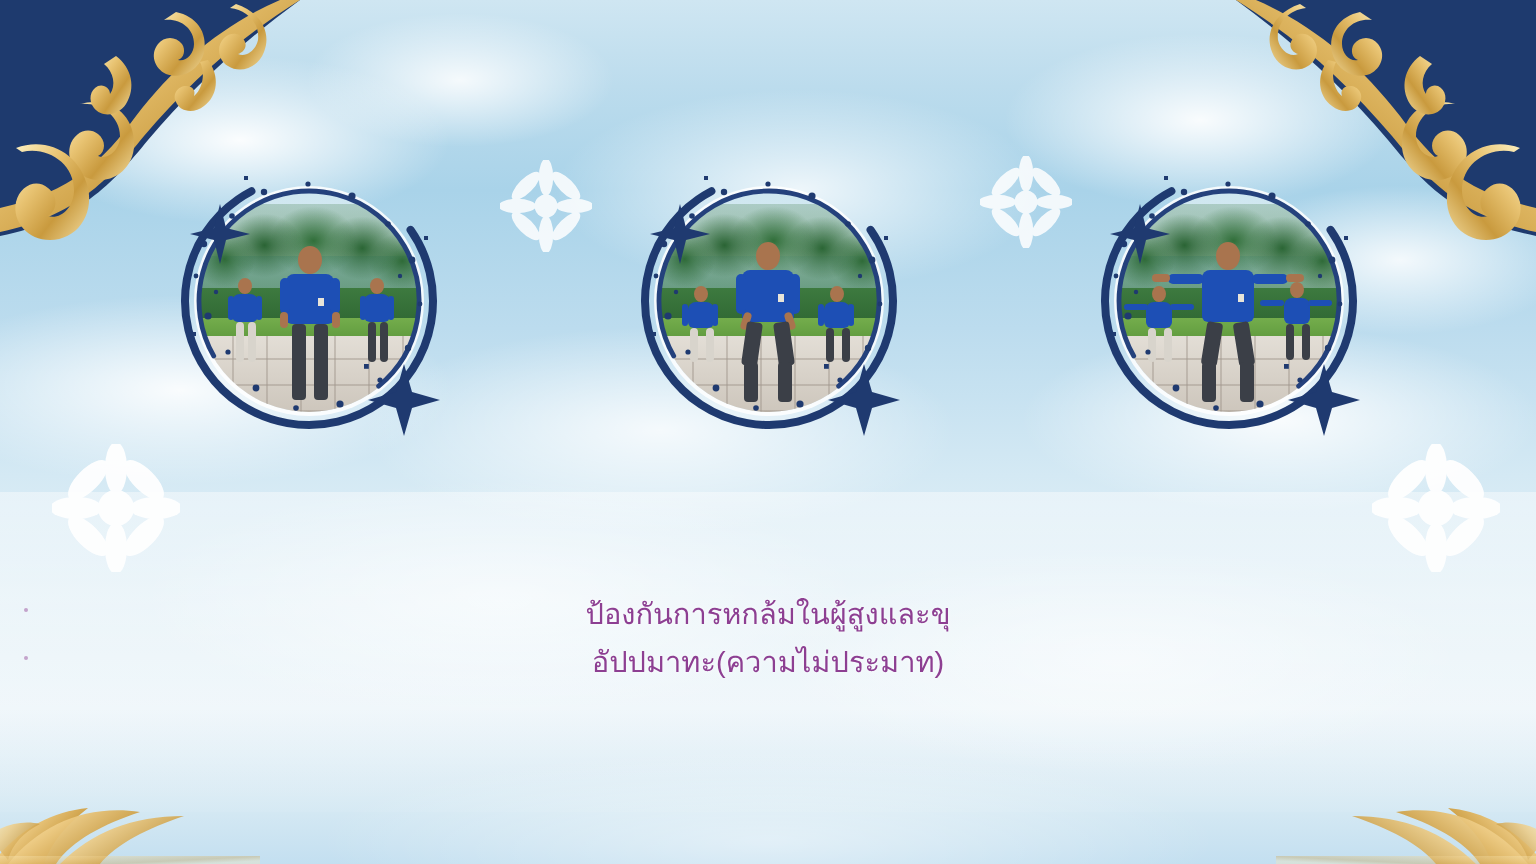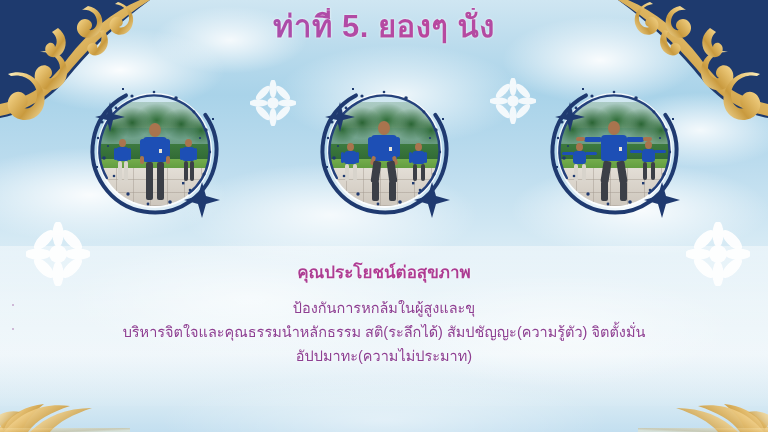--- a/index.html
+++ b/index.html
@@ -256,21 +256,20 @@
       <ellipse cx="12" cy="32" rx="13" ry="5"></ellipse>
         <ellipse cx="52" cy="32" rx="13" ry="5"></ellipse>
       <ellipse cx="18" cy="18" rx="5" ry="13" transform="rotate(45 18 18)"></ellipse>
       <ellipse cx="46" cy="46" rx="5" ry="13" transform="rotate(45 46 46)"></ellipse>
       <ellipse cx="46" cy="18" rx="5" ry="13" transform="rotate(-45 46 18)"></ellipse>
       <ellipse cx="18" cy="46" rx="5" ry="13" transform="rotate(-45 18 46)"></ellipse>
       <circle cx="32" cy="32" r="8"></circle>
     </g>
   </svg>
 
-  <div class="title">ท่าที่ 5. ยองๆ นั่ง</div>
 
   <div class="photos">
 
     <div class="photo-wrap">
       <div class="photo-clip">
         <div class="photo-scene">
           <div class="sc-sky"></div>
             <div class="sc-trees"></div>
           <div class="sc-hedge"></div>
             <div class="sc-lawn"></div>
@@ -476,31 +475,29 @@
           <rect x="14" y="88" width="2" height="2"></rect>
             <rect x="130" y="40" width="2" height="2"></rect>
         </g>
         <path d="M28,24 L31,36 L43,39 L31,42 L28,54 L25,42 L13,39 L25,36 Z" fill="#1f3a70"></path>
         <path d="M120,104 L124,118 L138,122 L124,126 L120,140 L116,126 L102,122 L116,118 Z" fill="#1f3a70"></path>
       </svg>
     </div>
 
   </div>
 
-  <div class="benefit-head">คุณประโยชน์ต่อสุขภาพ</div>
 
   <div class="body-text">
     <p class="line">
       <span class="bullet-dot"></span>
     </p>
     <p class="line">
       <span>ป้องกันการหกล้มในผู้สูงและขุ</span>
     </p>
     <p class="line">
       <span class="bullet-dot"></span>
-      <span>บริหารจิตใจและคุณธรรมนำหลักธรรม สติ(ระลึกได้) สัมปชัญญะ(ความรู้ตัว) จิตตั้งมั่น</span>
     </p>
     <p class="line">
       <span>อัปปมาทะ(ความไม่ประมาท)</span>
     </p>
   </div>
 
 </div>
 
 </body></html>

